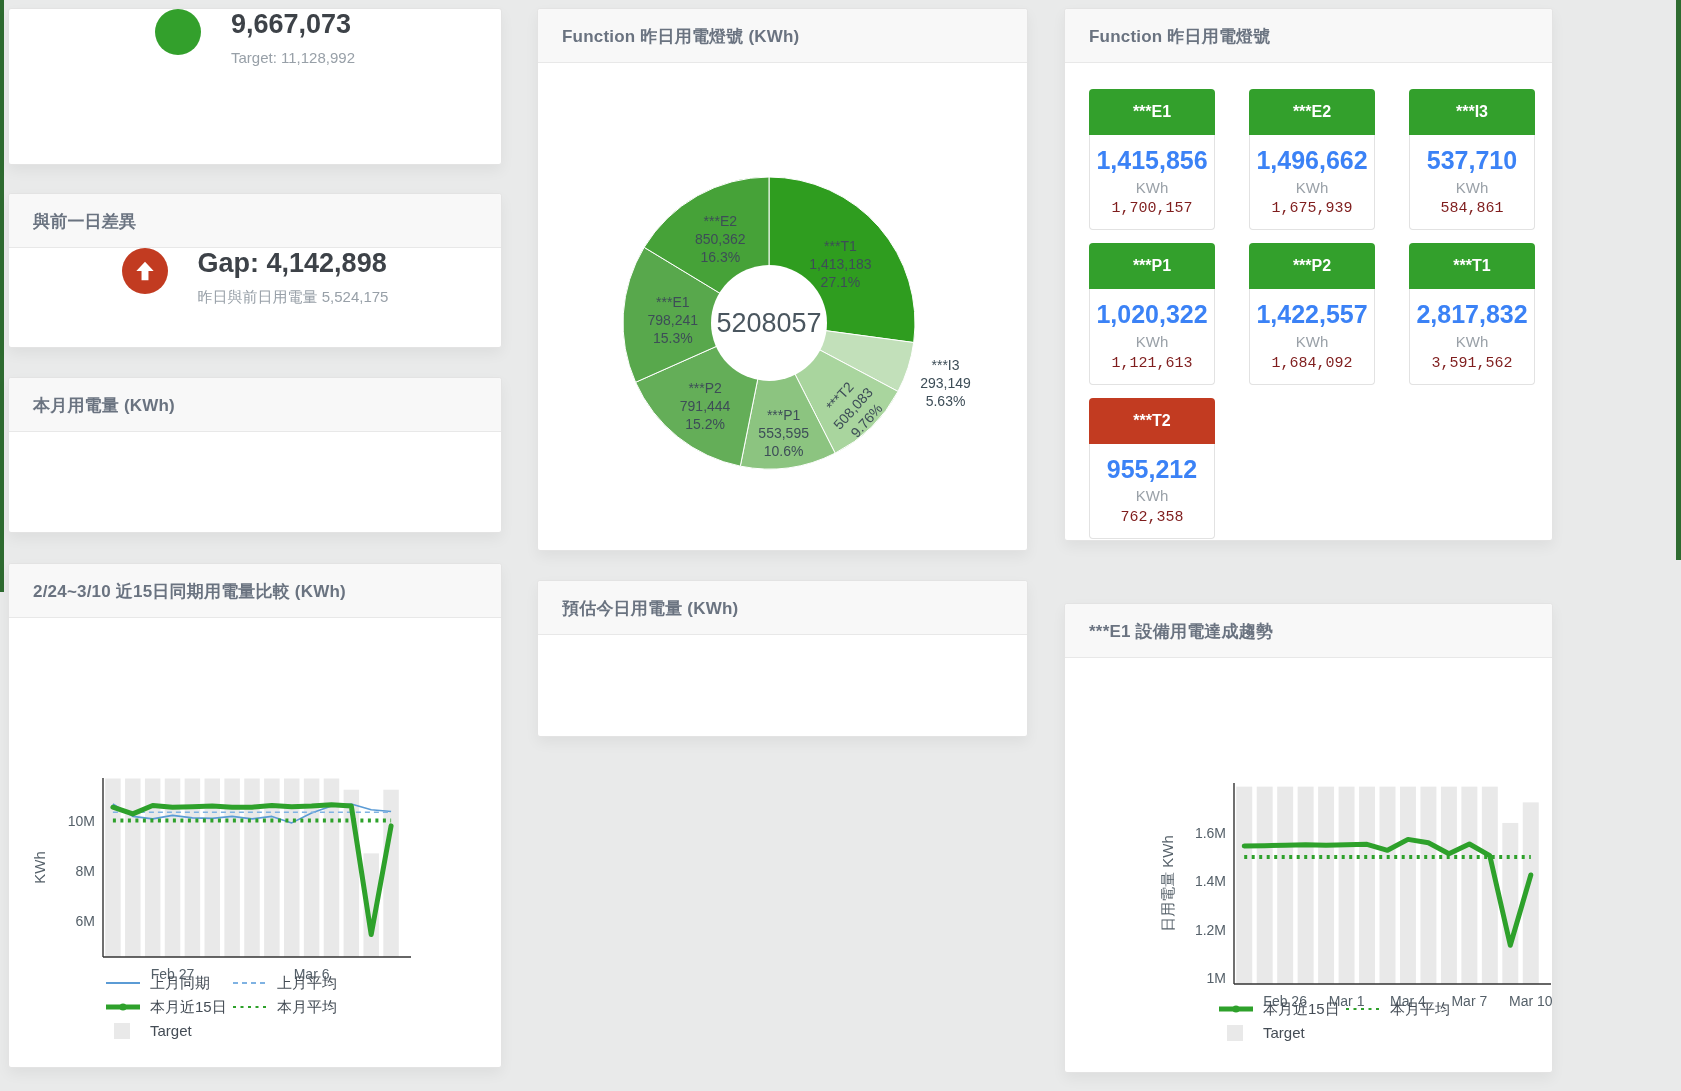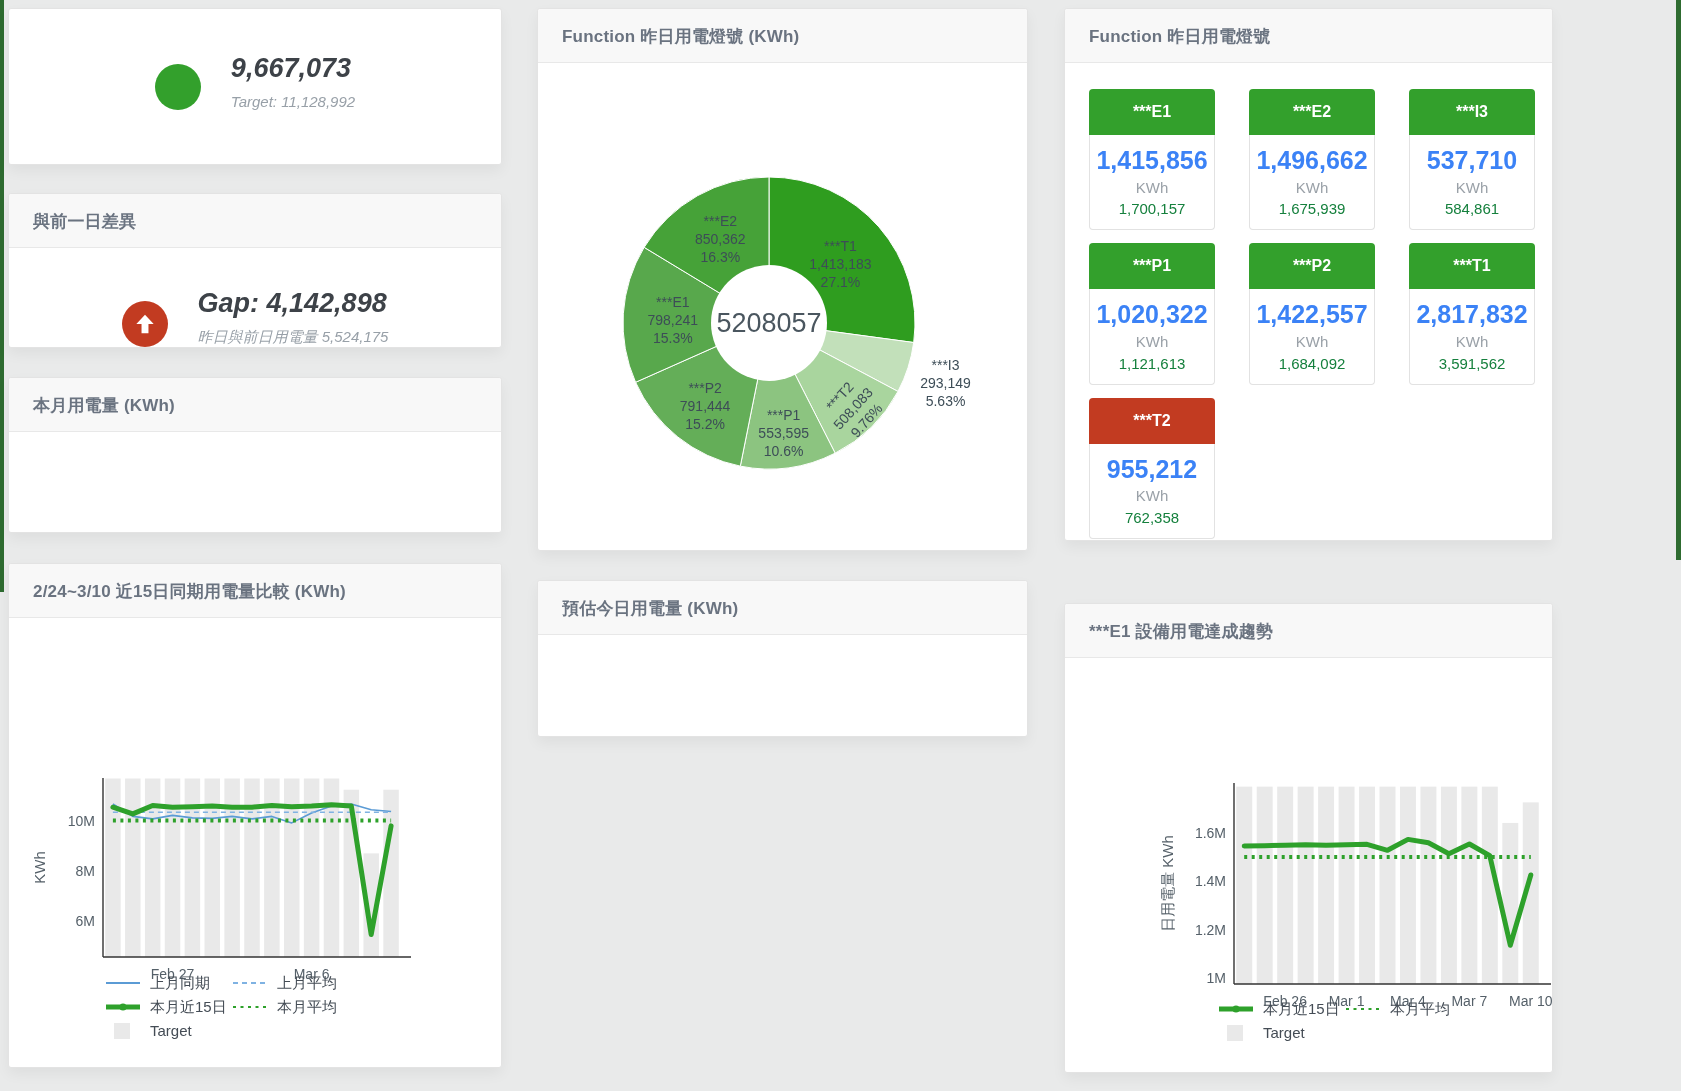--- a/index.html
+++ b/index.html
@@ -15,38 +15,38 @@
   .card{
     position:absolute;background:#fff;border:1px solid #e3e3e3;border-radius:3px;
     box-shadow:0 6px 14px rgba(0,0,0,.05);box-sizing:border-box;
   }
   .card-header{
     background:#f8f8f8;border-bottom:1px solid #e8e8e8;border-radius:3px 3px 0 0;
     padding:16px 24px 15px 24px;box-sizing:border-box;height:54px;
   }
   .card-title{font-size:17px;font-weight:700;color:#6a7380;letter-spacing:.2px;white-space:nowrap;}
   .card-body{position:relative;height:calc(100% - 54px);}
-  .stat-row{display:flex;align-items:flex-end;justify-content:center;height:100%;gap:30px;font-style:italic;}
+  .stat-row{display:flex;align-items:flex-start;justify-content:center;height:100%;gap:30px;}
   .circle{width:46px;height:46px;border-radius:50%;display:flex;align-items:center;justify-content:center;flex:0 0 auto;}
   .stat-text{text-align:left;}
   .stat-value{font-size:27px;font-weight:700;color:#3d4248;line-height:1.15;}
   .stat-sub{font-size:15px;color:#98a0a8;margin-top:9px;}
   .tiles{display:grid;grid-template-columns:repeat(3,126px);gap:13px 34px;padding:26px 24px;}
   .tile{border-radius:4px;}
   .tile-header{
     border-radius:4px 4px 0 0;color:#fff;font-size:16px;font-weight:700;
     text-align:center;padding:14px 4px;
   }
   .tile-body{
     background:#fff;border:1px solid #e2e2e2;border-top:none;border-radius:0 0 4px 4px;
     text-align:center;padding:9px 4px 10px 4px;
   }
   .tile-value{font-size:25px;font-weight:700;color:#3b82f6;line-height:1.3;}
   .tile-unit{font-size:15px;color:#9aa1a8;line-height:1.45;}
-  .tile-target{font-size:15px;color:#15803d;line-height:1.4;}
+  .tile-target{font-size:15px;color:#7f1d1d;line-height:1.4;font-family:Liberation Mono, monospace;}
   svg text{font-family:"Liberation Sans","DejaVu Sans",sans-serif;}
 </style>
 </head>
 <body>
 
 <div class="edge edge-left"></div>
 <div class="edge edge-right"></div>
 
 <div class="card" style="left:8px;top:8px;width:494px;height:157px;">
   <div class="card-body">

